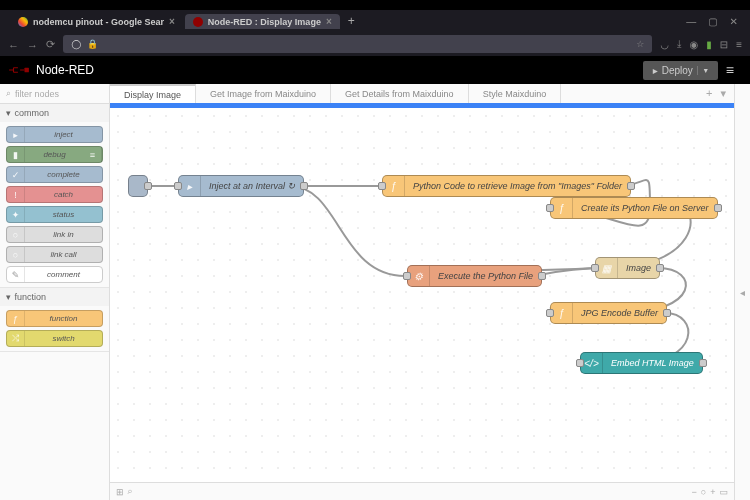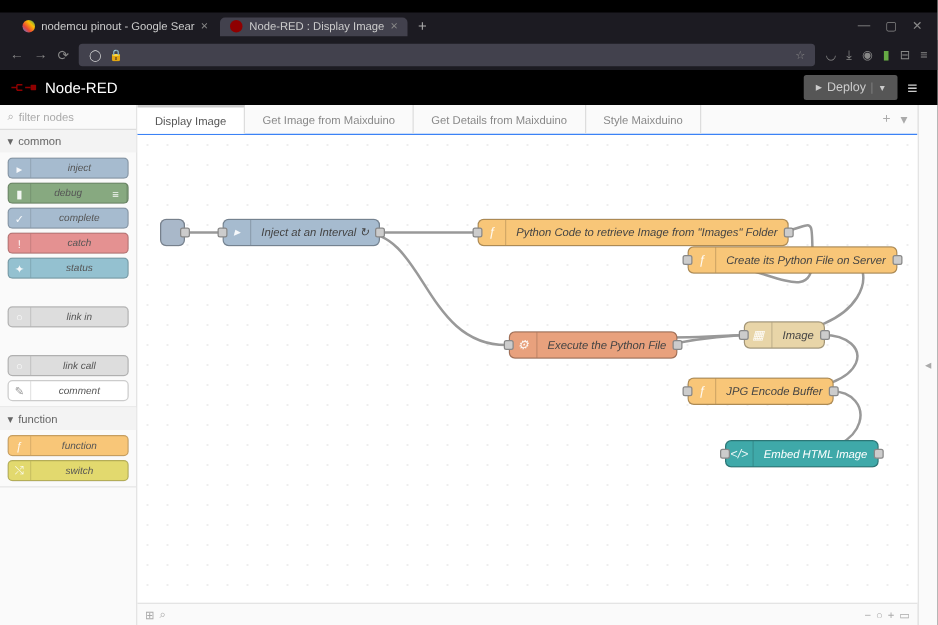--- a/index.html
+++ b/index.html
@@ -5,21 +5,21 @@
 * { margin: 0; padding: 0; box-sizing: border-box; font-family: -apple-system, BlinkMacSystemFont, "Segoe UI", Helvetica, Arial, sans-serif; }
 body { width: 750px; height: 500px; overflow: hidden; background: #000; display: flex; flex-direction: column; }
 
 
 .osbar { height: 10px; background: #000; }
 
 
 .chrome { background: #1c1b22; color: #ccc; }
 .tabs { display: flex; align-items: center; height: 22px; padding: 0 4px; gap: 2px; }
 .win-btns { margin-left: auto; display: flex; gap: 12px; padding-right: 8px; color: #888; font-size: 10px; }
-.tab { display: flex; align-items: flex-start; gap: 5px; padding: 2px 8px; font-size: 9px; border-radius: 4px 4px 0 0; cursor: pointer; }
+.tab { display: flex; align-items: flex-end; gap: 5px; padding: 2px 8px; font-size: 9px; border-radius: 4px 4px 0 0; cursor: pointer; font-weight: bold; }
 .tab.active { background: #42414d; }
 .tab .fav { width: 10px; height: 10px; border-radius: 50%; display: inline-block; }
 .tab .close { color: #888; font-size: 10px; }
 .plus { color: #aaa; font-size: 12px; padding: 0 6px; }
 
 .urlbar { display: flex; align-items: center; height: 24px; gap: 8px; padding: 0 8px; background: #1c1b22; }
 .nav-ico { color: #888; font-size: 11px; }
 .url-input { flex: 1; background: #42414d; border-radius: 3px; height: 18px; display: flex; align-items: center; padding: 0 8px; font-size: 9px; color: #ddd; gap: 6px; }
 .url-input .star { margin-left: auto; color: #888; }
 .right-icons { display: flex; gap: 8px; color: #888; font-size: 10px; align-items: center; }
@@ -42,28 +42,28 @@
 .pal-header { font-size: 9px; color: #666; padding: 4px 6px; display: flex; align-items: center; gap: 4px; cursor: pointer; background: #f3f3f3; }
 .pal-nodes { padding: 4px 6px; display: flex; flex-direction: column; gap: 3px; }
 .pal-node { height: 17px; border-radius: 4px; display: flex; align-items: center; font-size: 8px; color: #555; position: relative; cursor: grab; border: 1px solid rgba(0,0,0,0.2); }
 .pal-node .ico { width: 18px; height: 100%; display: flex; align-items: center; justify-content: center; color: rgba(255,255,255,0.9); font-size: 9px; border-right: 1px solid rgba(0,0,0,0.1); }
 .pal-node .lbl { flex: 1; text-align: center; padding: 0 2px; font-style: italic; }
 .pal-node.inject { background: #a6bbcf; }
 .pal-node.debug { background: #87a980; }
 .pal-node.complete { background: #a6bbcf; }
 .pal-node.catch { background: #e49191; }
 .pal-node.status { background: #94c1d0; }
-.pal-node.link { background: #ddd; margin-top: 19px; }
+.pal-node.link { background: #ddd; }
 .pal-node.comment { background: #fff; border-color: #ccc; }
 .pal-node.function { background: #f8c678; }
 .pal-node.switch { background: #e2d96e; }
 
 
 .workspace { flex: 1; display: flex; flex-direction: column; min-width: 0; }
-.ws-tabs { height: 24px; border-bottom: 1px solid #3b82f6; display: flex; align-items: center; background: #fafafa; }
+.ws-tabs { height: 24px; border-bottom: 5px solid #3b82f6; display: flex; align-items: center; background: #fafafa; }
 .ws-tab { padding: 0 14px; height: 100%; display: flex; align-items: center; font-size: 9px; color: #888; border-right: 1px solid #ddd; cursor: pointer; }
 .ws-tab.active { background: #fff; color: #555; font-weight: 500; border-top: 2px solid #ccc; }
 .ws-tab-end { margin-left: auto; display: flex; gap: 8px; padding: 0 8px; color: #aaa; font-size: 11px; }
 
 .canvas-wrap { flex: 1; position: relative; overflow: hidden; background: #fff; background-image: radial-gradient(#eee 1px, transparent 1px); background-size: 16px 16px; }
 .canvas-wrap svg.wires { position: absolute; inset: 0; width: 100%; height: 100%; pointer-events: none; }
 .wire { stroke: #999; stroke-width: 2; fill: none; }
 
 .flow-node { position: absolute; height: 22px; border-radius: 5px; display: flex; align-items: center; border: 1px solid rgba(0,0,0,0.3); font-size: 9px; color: #444; cursor: pointer; font-style: italic; }
 .flow-node .node-ico { width: 22px; height: 100%; display: flex; align-items: center; justify-content: center; color: rgba(255,255,255,0.9); border-right: 1px solid rgba(0,0,0,0.15); font-size: 10px; }

